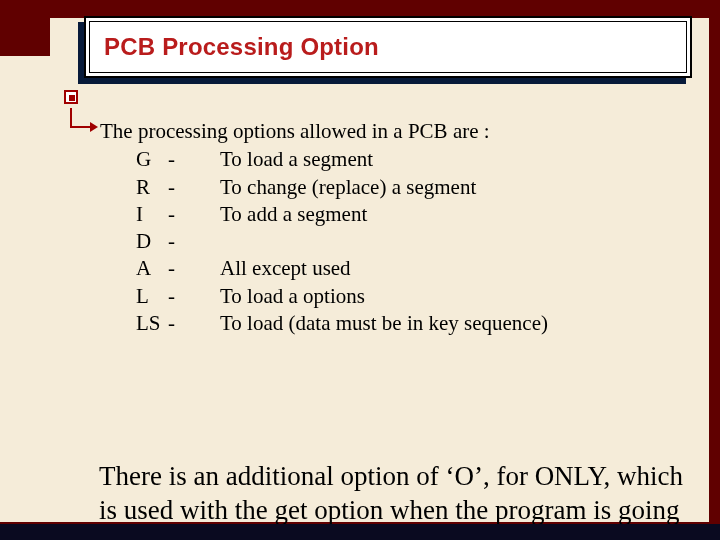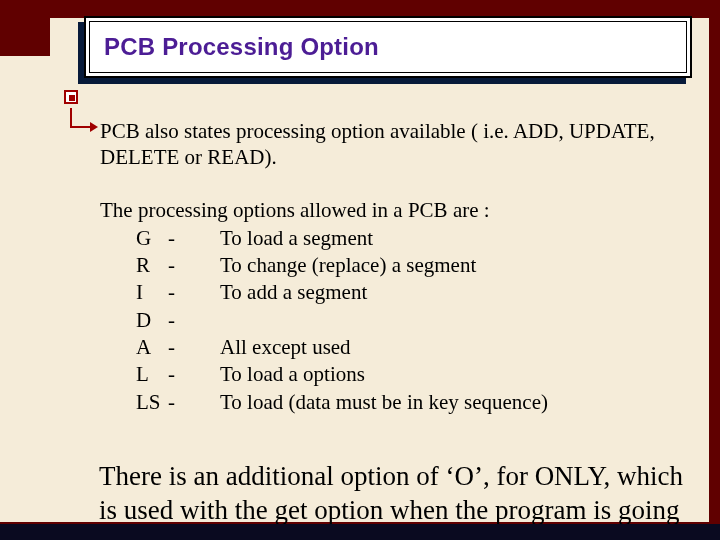--- a/index.html
+++ b/index.html
@@ -63,21 +63,21 @@
     left: 3px; top: 3px; right: 3px; bottom: 3px;
     border: 1px solid #000;
     display: flex;
     align-items: center;
     padding-left: 14px;
   }
   .title-text {
     font-family: Verdana, Geneva, sans-serif;
     font-weight: bold;
     font-size: 24px;
-    color: #4c1d95;
+    color: #b91c1c;
     letter-spacing: 0.2px;
   }
 
   
   .bullet {
     position: absolute;
     left: 62px;
     top: 88px;
     width: 18px; height: 18px;
   }
@@ -168,21 +168,20 @@
     </div>
 
     <div class="bullet">
       <div class="diamond"></div>
     </div>
     <div class="connector"></div>
     <div class="connector-h"></div>
     <div class="connector-head"></div>
 
     <div class="body">
-      <div class="intro">PCB also states processing option available ( i.e. ADD, UPDATE, DELETE or READ).</div>
       <div class="lead">The processing options allowed in a PCB are :</div>
       <div class="opts" id="opts">
           <div class="opt-row">
             <span class="col-code">G</span>
             <span class="col-dash">-</span>
             <span>To load a segment</span>
           </div>
           <div class="opt-row">
             <span class="col-code">R</span>
             <span class="col-dash">-</span>

